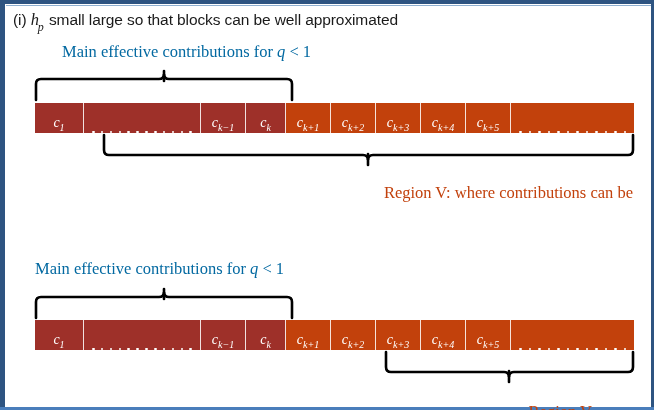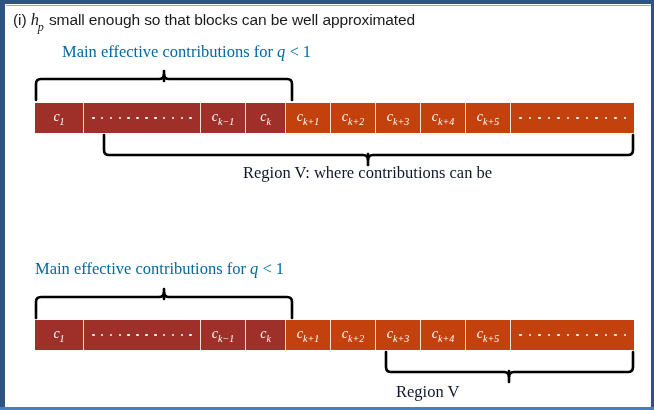--- a/index.html
+++ b/index.html
@@ -95,38 +95,39 @@
     color: #0369a1;
     white-space: nowrap;
   }
   .caption .mv {
     font-style: italic;
   }
   .caption-block {
     position: absolute;
     font-family: "Liberation Serif", serif;
     font-size: 16.5px;
-    color: #0f172a;
-    text-align: left;
+    color: #c2410c;
+    text-align: right;
     line-height: 1.32;
+    margin-top: 20px;
   }
 
   
   .strip {
     position: absolute;
     display: flex;
     height: 30px;
     overflow: hidden;
   }
   .cell {
     position: relative;
     height: 30px;
     box-sizing: border-box;
     display: flex;
-    align-items: center;
+    align-items: flex-end;
     justify-content: center;
     color: #ffffff;
     font-family: "Liberation Serif", serif;
     font-size: 14px;
     border-right: 1px solid rgba(255,255,255,0.85);
     flex: none;
   }
   .cell:last-child { border-right: none; }
   .cell.red  { background: #9E3029; }
   .cell.blue { background: #c2410c; }
@@ -169,21 +170,21 @@
   <div class="frame-left"></div>
   <div class="frame-right"></div>
   <div class="frame-top"></div>
   <div class="frame-inner-top"></div>
   <div class="frame-hair-top"></div>
   <div class="frame-bottom"></div>
 
   <div class="canvas">
 
     <div class="heading" style="left:13px; top:10px;">
-      <span>(i) </span><span class="mathvar">h</span><span class="mathsub">p</span><span> small enough so that blocks can be well approximated</span>
+      <span>(i) </span><span class="mathvar">h</span><span class="mathsub">p</span><span> small large so that blocks can be well approximated</span>
     </div>
 
     <div class="caption" style="left:62px; top:42px;">
       <span>Main effective contributions for </span><span class="mv">q</span><span> &lt; 1</span>
     </div>
 
     <div class="brace" style="left:33px; top:71px;">
       <svg width="262" height="30" viewBox="0 0 262 30">
         <path d="M3,29 L3,13 Q3,8 8,8 L126,8 Q131,8 131,3 Q131,8 136,8 L254,8 Q259,8 259,13 L259,29" fill="none" stroke="#000000" stroke-width="2.6" stroke-linecap="round"></path>
         <path d="M131,0 L131,10" fill="none" stroke="#000000" stroke-width="2.6" stroke-linecap="round"></path>

